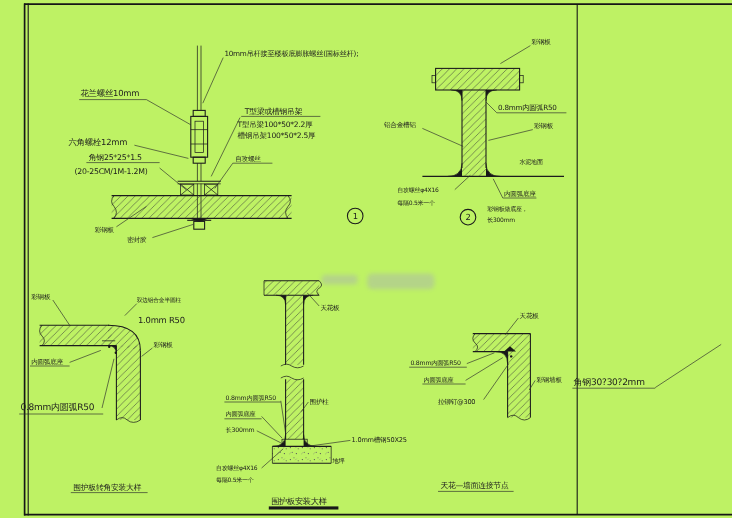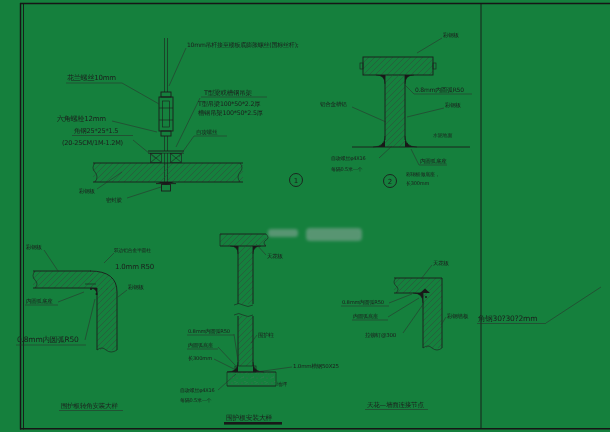--- a/index.html
+++ b/index.html
@@ -1,19 +1,19 @@
 <!DOCTYPE html>
 <html><head>
 <meta charset="utf-8">
 <style>
   html,body{margin:0;padding:0;background:#e8e8e8;}
   .sheet{
     position:relative;
     width:610px;height:432px;
-    background:#15803d;
+    background:#bef264;
     overflow:hidden;
     font-family:"DejaVu Sans",sans-serif;
   }
   svg{display:block;width:610px;height:432px;}
   text{
     fill:#1c1c1c;
     font-family:"DejaVu Sans",sans-serif;
     letter-spacing:-0.2px;
   }
   .t48{font-size:4.8px}

